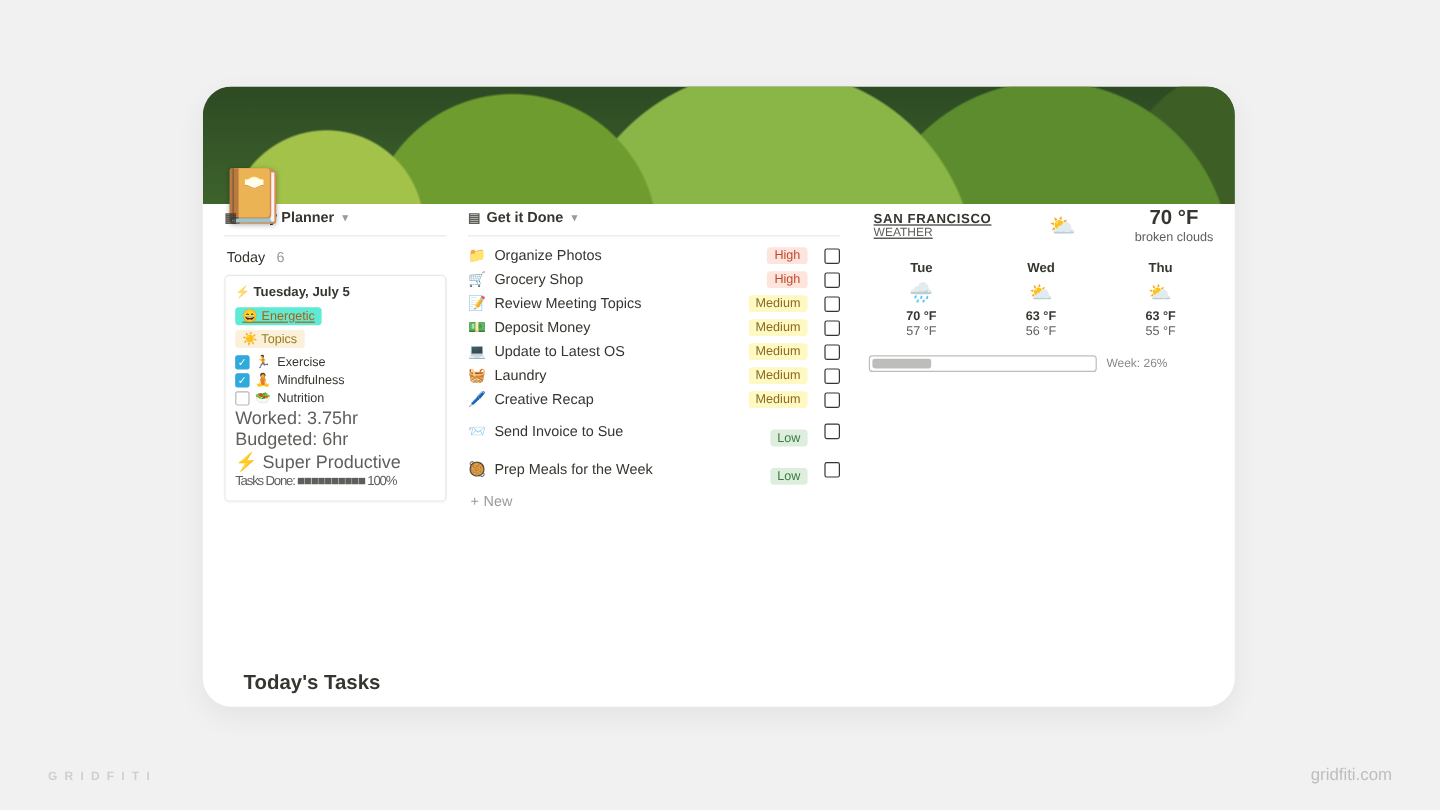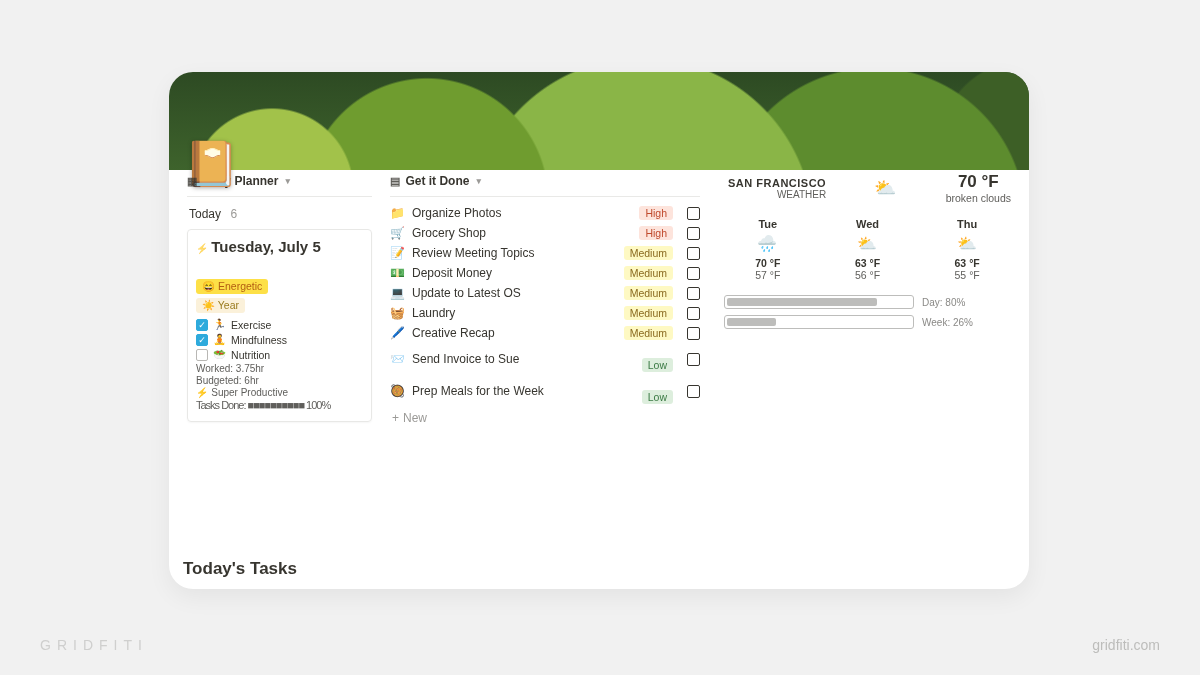--- a/index.html
+++ b/index.html
@@ -60,69 +60,69 @@
   hr.sep { border:0; border-top:1px solid #e9e9e7; margin:2px 0 6px; }
 
   .today-row { font-size:12px; color:#37352f; padding:4px 2px 8px; }
   .today-row span.cnt { color:#9b9a97; margin-left:6px; }
 
   .planner-card {
     border:1px solid #e8e8e6; border-radius:4px;
     padding:8px 8px 10px; font-size:11px;
     box-shadow:0 1px 2px rgba(0,0,0,.04);
   }
-  .planner-card .date { font-weight:600; font-size:15px; margin-bottom:24px;}
+  .planner-card .date { font-weight:600; font-size:11px; margin-bottom:6px;}
   .planner-card .date::before{content:"⚡ "; font-size:10px; opacity:.7;}
   .pill { display:inline-block; padding:1px 6px; border-radius:3px; font-size:10.5px; margin-bottom:4px;}
-  .pill.energetic{ background:#fde047; color:#b25e12;}
+  .pill.energetic{ background:#5eead4; color:#b25e12;text-decoration:underline;}
   .pill.sunny    { background:#fbf1da; color:#9a7b1f;}
   .chkrow{ display:flex; align-items:center; gap:5px; font-size:10.5px; padding:1px 0;}
   .cb{ width:12px;height:12px;border:1px solid #b8b7b4;border-radius:2px;display:inline-flex;align-items:center;justify-content:center;font-size:9px;color:#fff;}
   .cb.checked{ background:#2eaadc; border-color:#2eaadc;}
   .cb.checked::after{content:"✓";}
-  .meta{ font-size:10px; color:#5f5e5b; padding-top:1px;}
+  .meta{ font-size:15px; color:#5f5e5b; padding-top:1px;}
   .blocks{ letter-spacing:-1px; font-size:11px;}
 
   .task{ display:flex; align-items:center; gap:6px; font-size:12px; padding:3px 0;}
   .task .emoji{ width:16px; text-align:center; font-size:12px;}
   .task .name{ flex:1; color:#37352f;}
   .tag{ font-size:10.5px; padding:1px 6px; border-radius:3px;}
   .tag.High   { background:#fde4dc; color:#c0492c;}
   .tag.Medium { background:#fef9c3; color:#8a6a1f;}
   .tag.Low    { background:#ddeedd; color:#3b7a44;margin-top:12px;}
   .tcb{ width:13px;height:13px;border:1.3px solid #37352f;border-radius:2px;margin-left:8px;}
   .newrow{ color:#9b9a97; font-size:12px; padding:4px 0 0 2px;}
   .newrow .plus{margin-right:4px;}
 
   .weather-top{ display:flex; justify-content:space-between; align-items:center; padding:2px 6px 8px 10px;}
-  .weather-city{ font-size:11px; font-weight:700; letter-spacing:.5px; text-align:right;}
+  .weather-city{ font-size:11px; font-weight:700; letter-spacing:.5px; text-align:left;text-decoration:underline;}
   .weather-city small{ display:block; font-weight:500; color:#5f5e5b; letter-spacing:0; font-size:10px;}
   .weather-now{ text-align:center;}
   .weather-now .t{ font-size:17px; font-weight:700;}
   .weather-now .d{ font-size:10.5px; color:#5f5e5b;}
   .wicon{ font-size:18px;}
   .forecast{ display:flex; justify-content:space-around; padding:6px 0 14px;}
   .fday{ text-align:center; font-size:10.5px;}
   .fday .nm{ font-weight:600; margin-bottom:4px; font-size:11px;}
   .fday .ic{ font-size:16px; margin-bottom:4px;}
   .fday .hi{ font-weight:600;}
   .fday .lo{ color:#5f5e5b;}
 
   .prog{ padding:0 6px;}
   .prow{ display:flex; align-items:center; gap:8px; margin-bottom:6px;}
   .pbar{ flex:0 0 190px; height:14px; border:1px solid #bdbdbb; border-radius:3px; position:relative; background:#fff;}
   .pfill{ position:absolute; left:2px; top:2px; bottom:2px; background:#bdbdbb; border-radius:2px;}
   .plabel{ font-size:10px; color:#8a8986;}
 
   .section-hdr{
-    position:absolute; left:14px; bottom:10px;
+    position:absolute; left:34px; bottom:10px;
     font-size:17px; font-weight:700;margin-top:40px;
   }
 
-  .brand-left{ position:absolute; left:40px; bottom:22px; letter-spacing:6px; font-size:14px; color:#cfcfce; font-weight:400;}
+  .brand-left{ position:absolute; left:40px; bottom:22px; letter-spacing:6px; font-size:10px; color:#cfcfce; font-weight:700;}
   .brand-right{ position:absolute; right:40px; bottom:22px; font-size:14px; color:#bdbdbb;}
 </style>
 </head>
 <body>
 
 <div class="card">
   <div class="cover">
     <span class="page-icon">📔</span>
   </div>
 
@@ -137,21 +137,21 @@
       </div>
       <hr class="sep">
       <div class="today-row">
         <span>Today</span>
         <span class="cnt">6</span>
       </div>
 
       <div class="planner-card">
         <div class="date">Tuesday, July 5</div>
         <div><span class="pill energetic">😄 Energetic</span></div>
-        <div><span class="pill sunny">☀️ Year</span></div>
+        <div><span class="pill sunny">☀️ Topics</span></div>
         <div id="habits">
             <div class="chkrow">
               <span class="cb checked"></span>
               <span>🏃</span>
               <span>Exercise</span>
             </div>
             <div class="chkrow">
               <span class="cb checked"></span>
               <span>🧘</span>
               <span>Mindfulness</span>
@@ -265,26 +265,20 @@
           <div class="fday">
             <div class="nm">Thu</div>
             <div class="ic">⛅</div>
             <div class="hi">63 °F</div>
             <div class="lo">55 °F</div>
           </div>
         </div>
       <div class="prog" id="prog">
           <div class="prow">
             <div class="pbar">
-              <div class="pfill" style="width:80%"></div>
-            </div>
-            <span class="plabel">Day: 80%</span>
-          </div>
-          <div class="prow">
-            <div class="pbar">
               <div class="pfill" style="width:26%"></div>
             </div>
             <span class="plabel">Week: 26%</span>
           </div>
         </div>
     </div>
 
   </div>
 
   <div class="section-hdr">Today's Tasks</div>

